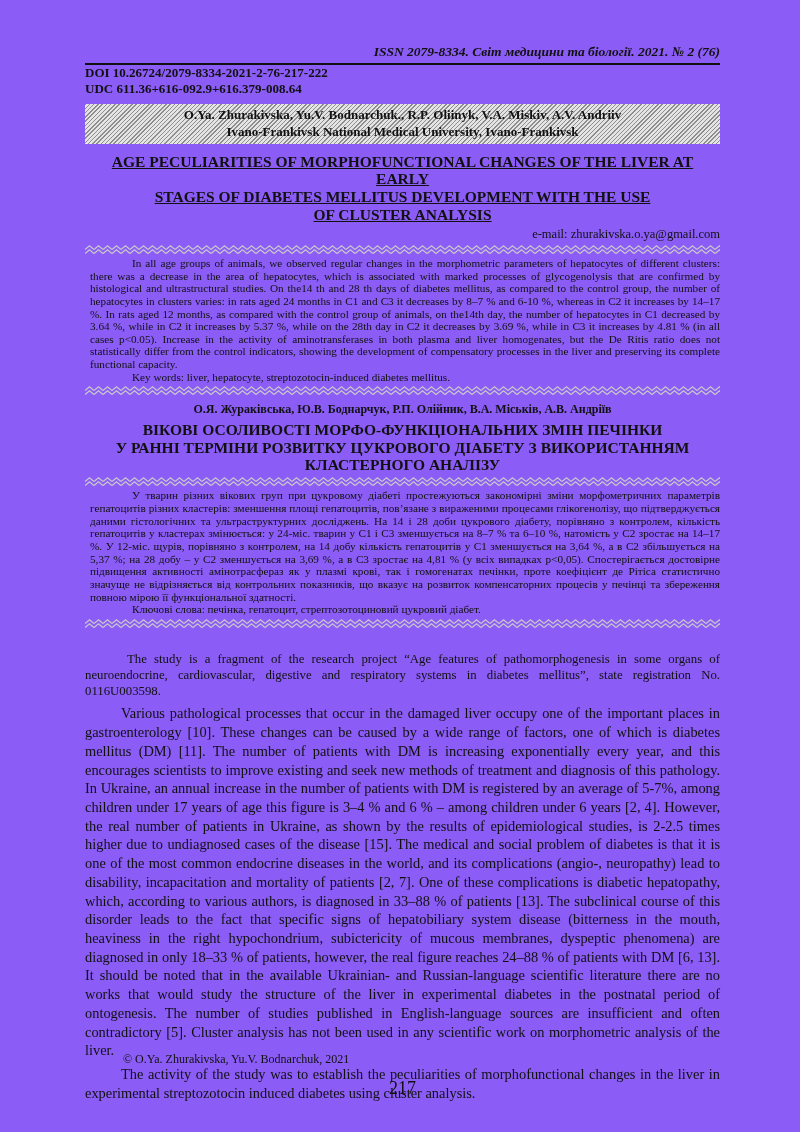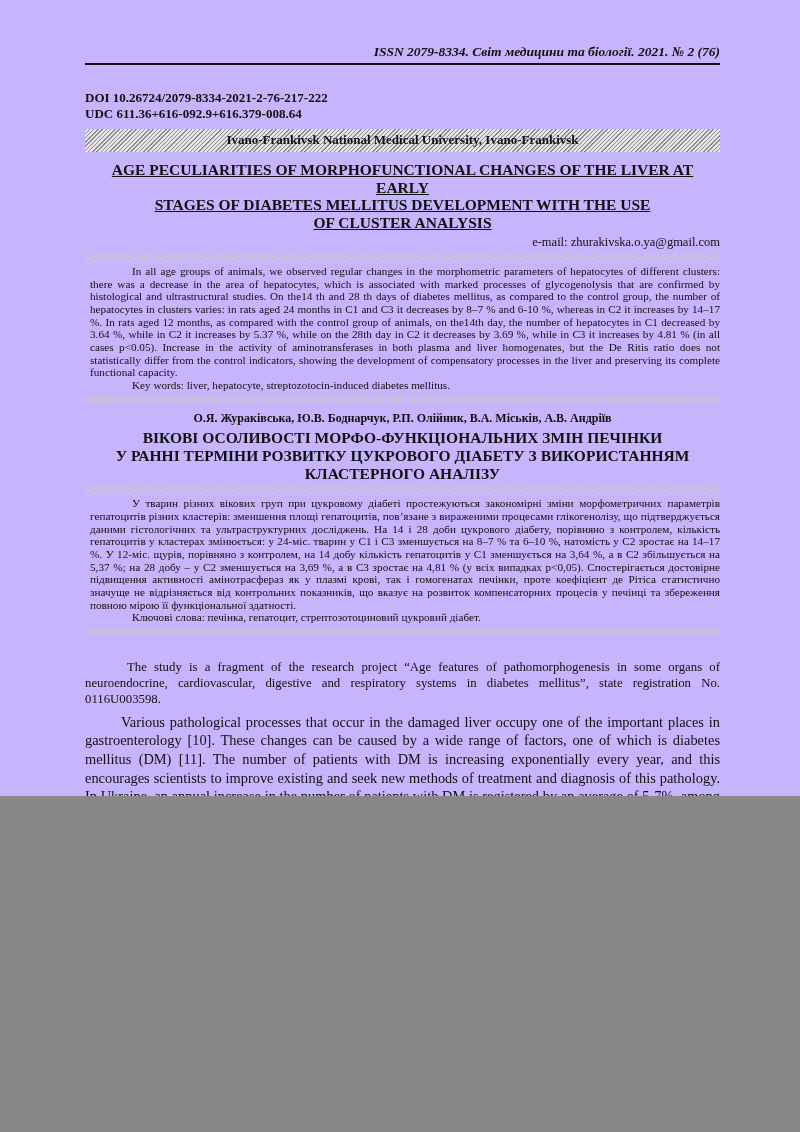--- a/index.html
+++ b/index.html
@@ -1,39 +1,39 @@
 <!DOCTYPE html>
 <html><head>
 <meta charset="utf-8">
 <style>
   html, body { margin: 0; padding: 0; background: #888; }
   .page {
     width: 800px;
-    height: 796px;
+    height: 1132px;
     margin: 0 auto;
-    background: #c4b5fd;
+    background: #8b5cf6;
     position: relative;
     overflow: hidden;
     font-family: "Liberation Serif", "DejaVu Serif", serif;
     color: #111111;
     box-sizing: border-box;
   }
   .content { padding: 44px 80px 0 85px; }
 
   .journal-header {
     text-align: right;
     font-size: 13.5px;
     font-weight: bold;
     font-style: italic;
     padding-bottom: 3px;
     border-bottom: 2.5px solid #111111;
     line-height: 1.2;
   }
   .doi-udc {
-    margin-top: 25px;
+    margin-top: 0;
     font-weight: bold;
     font-size: 13px;
     line-height: 1.18;
   }
   .authors-box {
     margin-top: 8px;
     padding: 3px 6px;
     text-align: center;
     font-weight: bold;
     font-size: 13px;
@@ -110,20 +110,21 @@
     <div class="journal-header">
       <span>ISSN 2079-8334. Світ медицини та біології. 2021. № 2 (76)</span>
     </div>
 
     <div class="doi-udc">
       <div>DOI 10.26724/2079-8334-2021-2-76-217-222</div>
       <div>UDC 611.36+616-092.9+616.379-008.64</div>
     </div>
 
     <div class="authors-box">
+      <div>O.Ya. Zhurakivska, Yu.V. Bodnarchuk., R.P. Oliinyk, V.A. Miskiv, A.V. Andriiv</div>
       <div>Ivano-Frankivsk National Medical University, Ivano-Frankivsk</div>
     </div>
 
     <h1 class="title-en">
       <div>AGE PECULIARITIES OF MORPHOFUNCTIONAL CHANGES OF THE LIVER AT EARLY</div>
       <div>STAGES OF DIABETES MELLITUS DEVELOPMENT WITH THE USE</div>
       <div>OF CLUSTER ANALYSIS</div>
     </h1>
 
     <div class="email">e-mail: zhurakivska.o.ya@gmail.com</div>

